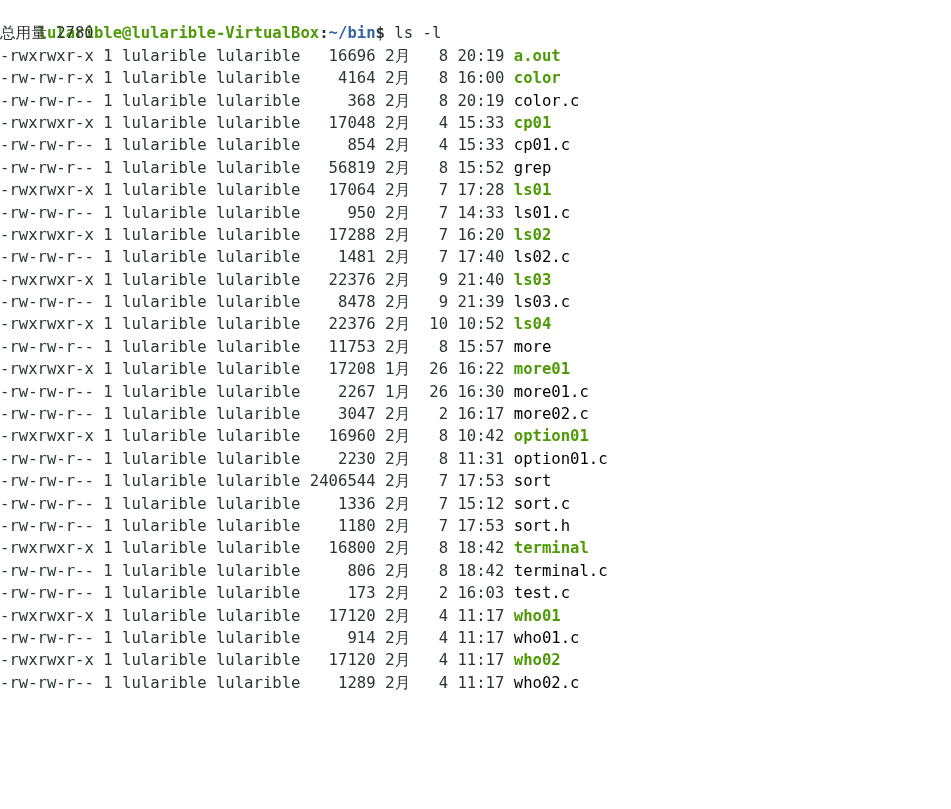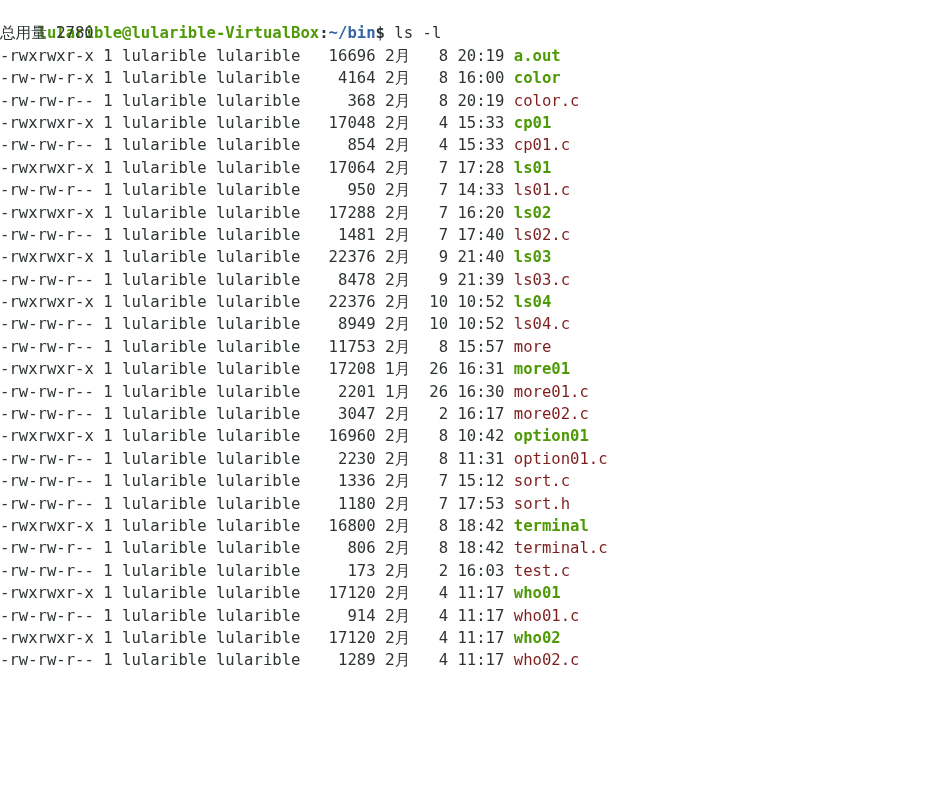--- a/index.html
+++ b/index.html
@@ -57,21 +57,21 @@
   }
   .links, .owner, .group, .size, .month, .day, .time {
     color: #2e3436;
   }
   .fname-exec {
     color: #4e9a06;
     font-weight: bold;
     margin-top: 16px;
   }
   .fname-plain {
-    color: #7f1d1d;
+    color: #000000;
     text-align: center;
   }
   .cjk {
     font-family: "DejaVu Sans", "Liberation Sans", sans-serif;
   }
 </style>
 </head>
 <body>
 
 <div id="terminal">
@@ -81,34 +81,35 @@
   </div>
 
   <div class="line total-line"><span class="cjk">总用量</span> <span>2780</span></div>
 
   <div id="file-list">
       <div class="line"><span class="perm">-rwxrwxr-x</span> <span class="links">1</span> <span class="owner">lularible</span> <span class="group">lularible</span> <span class="size">  16696</span> <span class="month cjk">2月</span>  <span class="day"> 8</span> <span class="time">20:19</span> <span class="fname-exec">a.out</span></div>
       <div class="line"><span class="perm">-rw-rw-r-x</span> <span class="links">1</span> <span class="owner">lularible</span> <span class="group">lularible</span> <span class="size">   4164</span> <span class="month cjk">2月</span>  <span class="day"> 8</span> <span class="time">16:00</span> <span class="fname-exec">color</span></div>
       <div class="line"><span class="perm">-rw-rw-r--</span> <span class="links">1</span> <span class="owner">lularible</span> <span class="group">lularible</span> <span class="size">    368</span> <span class="month cjk">2月</span>  <span class="day"> 8</span> <span class="time">20:19</span> <span class="fname-plain">color.c</span></div>
       <div class="line"><span class="perm">-rwxrwxr-x</span> <span class="links">1</span> <span class="owner">lularible</span> <span class="group">lularible</span> <span class="size">  17048</span> <span class="month cjk">2月</span>  <span class="day"> 4</span> <span class="time">15:33</span> <span class="fname-exec">cp01</span></div>
       <div class="line"><span class="perm">-rw-rw-r--</span> <span class="links">1</span> <span class="owner">lularible</span> <span class="group">lularible</span> <span class="size">    854</span> <span class="month cjk">2月</span>  <span class="day"> 4</span> <span class="time">15:33</span> <span class="fname-plain">cp01.c</span></div>
+      <div class="line"><span class="perm">-rw-rw-r--</span> <span class="links">1</span> <span class="owner">lularible</span> <span class="group">lularible</span> <span class="size">  56819</span> <span class="month cjk">2月</span>  <span class="day"> 8</span> <span class="time">15:52</span> <span class="fname-plain">grep</span></div>
       <div class="line"><span class="perm">-rwxrwxr-x</span> <span class="links">1</span> <span class="owner">lularible</span> <span class="group">lularible</span> <span class="size">  17064</span> <span class="month cjk">2月</span>  <span class="day"> 7</span> <span class="time">17:28</span> <span class="fname-exec">ls01</span></div>
       <div class="line"><span class="perm">-rw-rw-r--</span> <span class="links">1</span> <span class="owner">lularible</span> <span class="group">lularible</span> <span class="size">    950</span> <span class="month cjk">2月</span>  <span class="day"> 7</span> <span class="time">14:33</span> <span class="fname-plain">ls01.c</span></div>
       <div class="line"><span class="perm">-rwxrwxr-x</span> <span class="links">1</span> <span class="owner">lularible</span> <span class="group">lularible</span> <span class="size">  17288</span> <span class="month cjk">2月</span>  <span class="day"> 7</span> <span class="time">16:20</span> <span class="fname-exec">ls02</span></div>
       <div class="line"><span class="perm">-rw-rw-r--</span> <span class="links">1</span> <span class="owner">lularible</span> <span class="group">lularible</span> <span class="size">   1481</span> <span class="month cjk">2月</span>  <span class="day"> 7</span> <span class="time">17:40</span> <span class="fname-plain">ls02.c</span></div>
       <div class="line"><span class="perm">-rwxrwxr-x</span> <span class="links">1</span> <span class="owner">lularible</span> <span class="group">lularible</span> <span class="size">  22376</span> <span class="month cjk">2月</span>  <span class="day"> 9</span> <span class="time">21:40</span> <span class="fname-exec">ls03</span></div>
       <div class="line"><span class="perm">-rw-rw-r--</span> <span class="links">1</span> <span class="owner">lularible</span> <span class="group">lularible</span> <span class="size">   8478</span> <span class="month cjk">2月</span>  <span class="day"> 9</span> <span class="time">21:39</span> <span class="fname-plain">ls03.c</span></div>
       <div class="line"><span class="perm">-rwxrwxr-x</span> <span class="links">1</span> <span class="owner">lularible</span> <span class="group">lularible</span> <span class="size">  22376</span> <span class="month cjk">2月</span>  <span class="day">10</span> <span class="time">10:52</span> <span class="fname-exec">ls04</span></div>
-      <div class="line"><span class="perm">-rw-rw-r--</span> <span class="links">1</span> <span class="owner">lularible</span> <span class="group">lularible</span> <span class="size">   8949</span> <span class="month cjk">2月</span>  <span class="day">10</span> <span class="time">10:52</span> <span class="fname-plain">ls04.c</span></div>
       <div class="line"><span class="perm">-rw-rw-r--</span> <span class="links">1</span> <span class="owner">lularible</span> <span class="group">lularible</span> <span class="size">  11753</span> <span class="month cjk">2月</span>  <span class="day"> 8</span> <span class="time">15:57</span> <span class="fname-plain">more</span></div>
-      <div class="line"><span class="perm">-rwxrwxr-x</span> <span class="links">1</span> <span class="owner">lularible</span> <span class="group">lularible</span> <span class="size">  17208</span> <span class="month cjk">1月</span>  <span class="day">26</span> <span class="time">16:31</span> <span class="fname-exec">more01</span></div>
-      <div class="line"><span class="perm">-rw-rw-r--</span> <span class="links">1</span> <span class="owner">lularible</span> <span class="group">lularible</span> <span class="size">   2201</span> <span class="month cjk">1月</span>  <span class="day">26</span> <span class="time">16:30</span> <span class="fname-plain">more01.c</span></div>
+      <div class="line"><span class="perm">-rwxrwxr-x</span> <span class="links">1</span> <span class="owner">lularible</span> <span class="group">lularible</span> <span class="size">  17208</span> <span class="month cjk">1月</span>  <span class="day">26</span> <span class="time">16:22</span> <span class="fname-exec">more01</span></div>
+      <div class="line"><span class="perm">-rw-rw-r--</span> <span class="links">1</span> <span class="owner">lularible</span> <span class="group">lularible</span> <span class="size">   2267</span> <span class="month cjk">1月</span>  <span class="day">26</span> <span class="time">16:30</span> <span class="fname-plain">more01.c</span></div>
       <div class="line"><span class="perm">-rw-rw-r--</span> <span class="links">1</span> <span class="owner">lularible</span> <span class="group">lularible</span> <span class="size">   3047</span> <span class="month cjk">2月</span>  <span class="day"> 2</span> <span class="time">16:17</span> <span class="fname-plain">more02.c</span></div>
       <div class="line"><span class="perm">-rwxrwxr-x</span> <span class="links">1</span> <span class="owner">lularible</span> <span class="group">lularible</span> <span class="size">  16960</span> <span class="month cjk">2月</span>  <span class="day"> 8</span> <span class="time">10:42</span> <span class="fname-exec">option01</span></div>
       <div class="line"><span class="perm">-rw-rw-r--</span> <span class="links">1</span> <span class="owner">lularible</span> <span class="group">lularible</span> <span class="size">   2230</span> <span class="month cjk">2月</span>  <span class="day"> 8</span> <span class="time">11:31</span> <span class="fname-plain">option01.c</span></div>
+      <div class="line"><span class="perm">-rw-rw-r--</span> <span class="links">1</span> <span class="owner">lularible</span> <span class="group">lularible</span> <span class="size">2406544</span> <span class="month cjk">2月</span>  <span class="day"> 7</span> <span class="time">17:53</span> <span class="fname-plain">sort</span></div>
       <div class="line"><span class="perm">-rw-rw-r--</span> <span class="links">1</span> <span class="owner">lularible</span> <span class="group">lularible</span> <span class="size">   1336</span> <span class="month cjk">2月</span>  <span class="day"> 7</span> <span class="time">15:12</span> <span class="fname-plain">sort.c</span></div>
       <div class="line"><span class="perm">-rw-rw-r--</span> <span class="links">1</span> <span class="owner">lularible</span> <span class="group">lularible</span> <span class="size">   1180</span> <span class="month cjk">2月</span>  <span class="day"> 7</span> <span class="time">17:53</span> <span class="fname-plain">sort.h</span></div>
       <div class="line"><span class="perm">-rwxrwxr-x</span> <span class="links">1</span> <span class="owner">lularible</span> <span class="group">lularible</span> <span class="size">  16800</span> <span class="month cjk">2月</span>  <span class="day"> 8</span> <span class="time">18:42</span> <span class="fname-exec">terminal</span></div>
       <div class="line"><span class="perm">-rw-rw-r--</span> <span class="links">1</span> <span class="owner">lularible</span> <span class="group">lularible</span> <span class="size">    806</span> <span class="month cjk">2月</span>  <span class="day"> 8</span> <span class="time">18:42</span> <span class="fname-plain">terminal.c</span></div>
       <div class="line"><span class="perm">-rw-rw-r--</span> <span class="links">1</span> <span class="owner">lularible</span> <span class="group">lularible</span> <span class="size">    173</span> <span class="month cjk">2月</span>  <span class="day"> 2</span> <span class="time">16:03</span> <span class="fname-plain">test.c</span></div>
       <div class="line"><span class="perm">-rwxrwxr-x</span> <span class="links">1</span> <span class="owner">lularible</span> <span class="group">lularible</span> <span class="size">  17120</span> <span class="month cjk">2月</span>  <span class="day"> 4</span> <span class="time">11:17</span> <span class="fname-exec">who01</span></div>
       <div class="line"><span class="perm">-rw-rw-r--</span> <span class="links">1</span> <span class="owner">lularible</span> <span class="group">lularible</span> <span class="size">    914</span> <span class="month cjk">2月</span>  <span class="day"> 4</span> <span class="time">11:17</span> <span class="fname-plain">who01.c</span></div>
       <div class="line"><span class="perm">-rwxrwxr-x</span> <span class="links">1</span> <span class="owner">lularible</span> <span class="group">lularible</span> <span class="size">  17120</span> <span class="month cjk">2月</span>  <span class="day"> 4</span> <span class="time">11:17</span> <span class="fname-exec">who02</span></div>
       <div class="line"><span class="perm">-rw-rw-r--</span> <span class="links">1</span> <span class="owner">lularible</span> <span class="group">lularible</span> <span class="size">   1289</span> <span class="month cjk">2月</span>  <span class="day"> 4</span> <span class="time">11:17</span> <span class="fname-plain">who02.c</span></div>
     </div>

